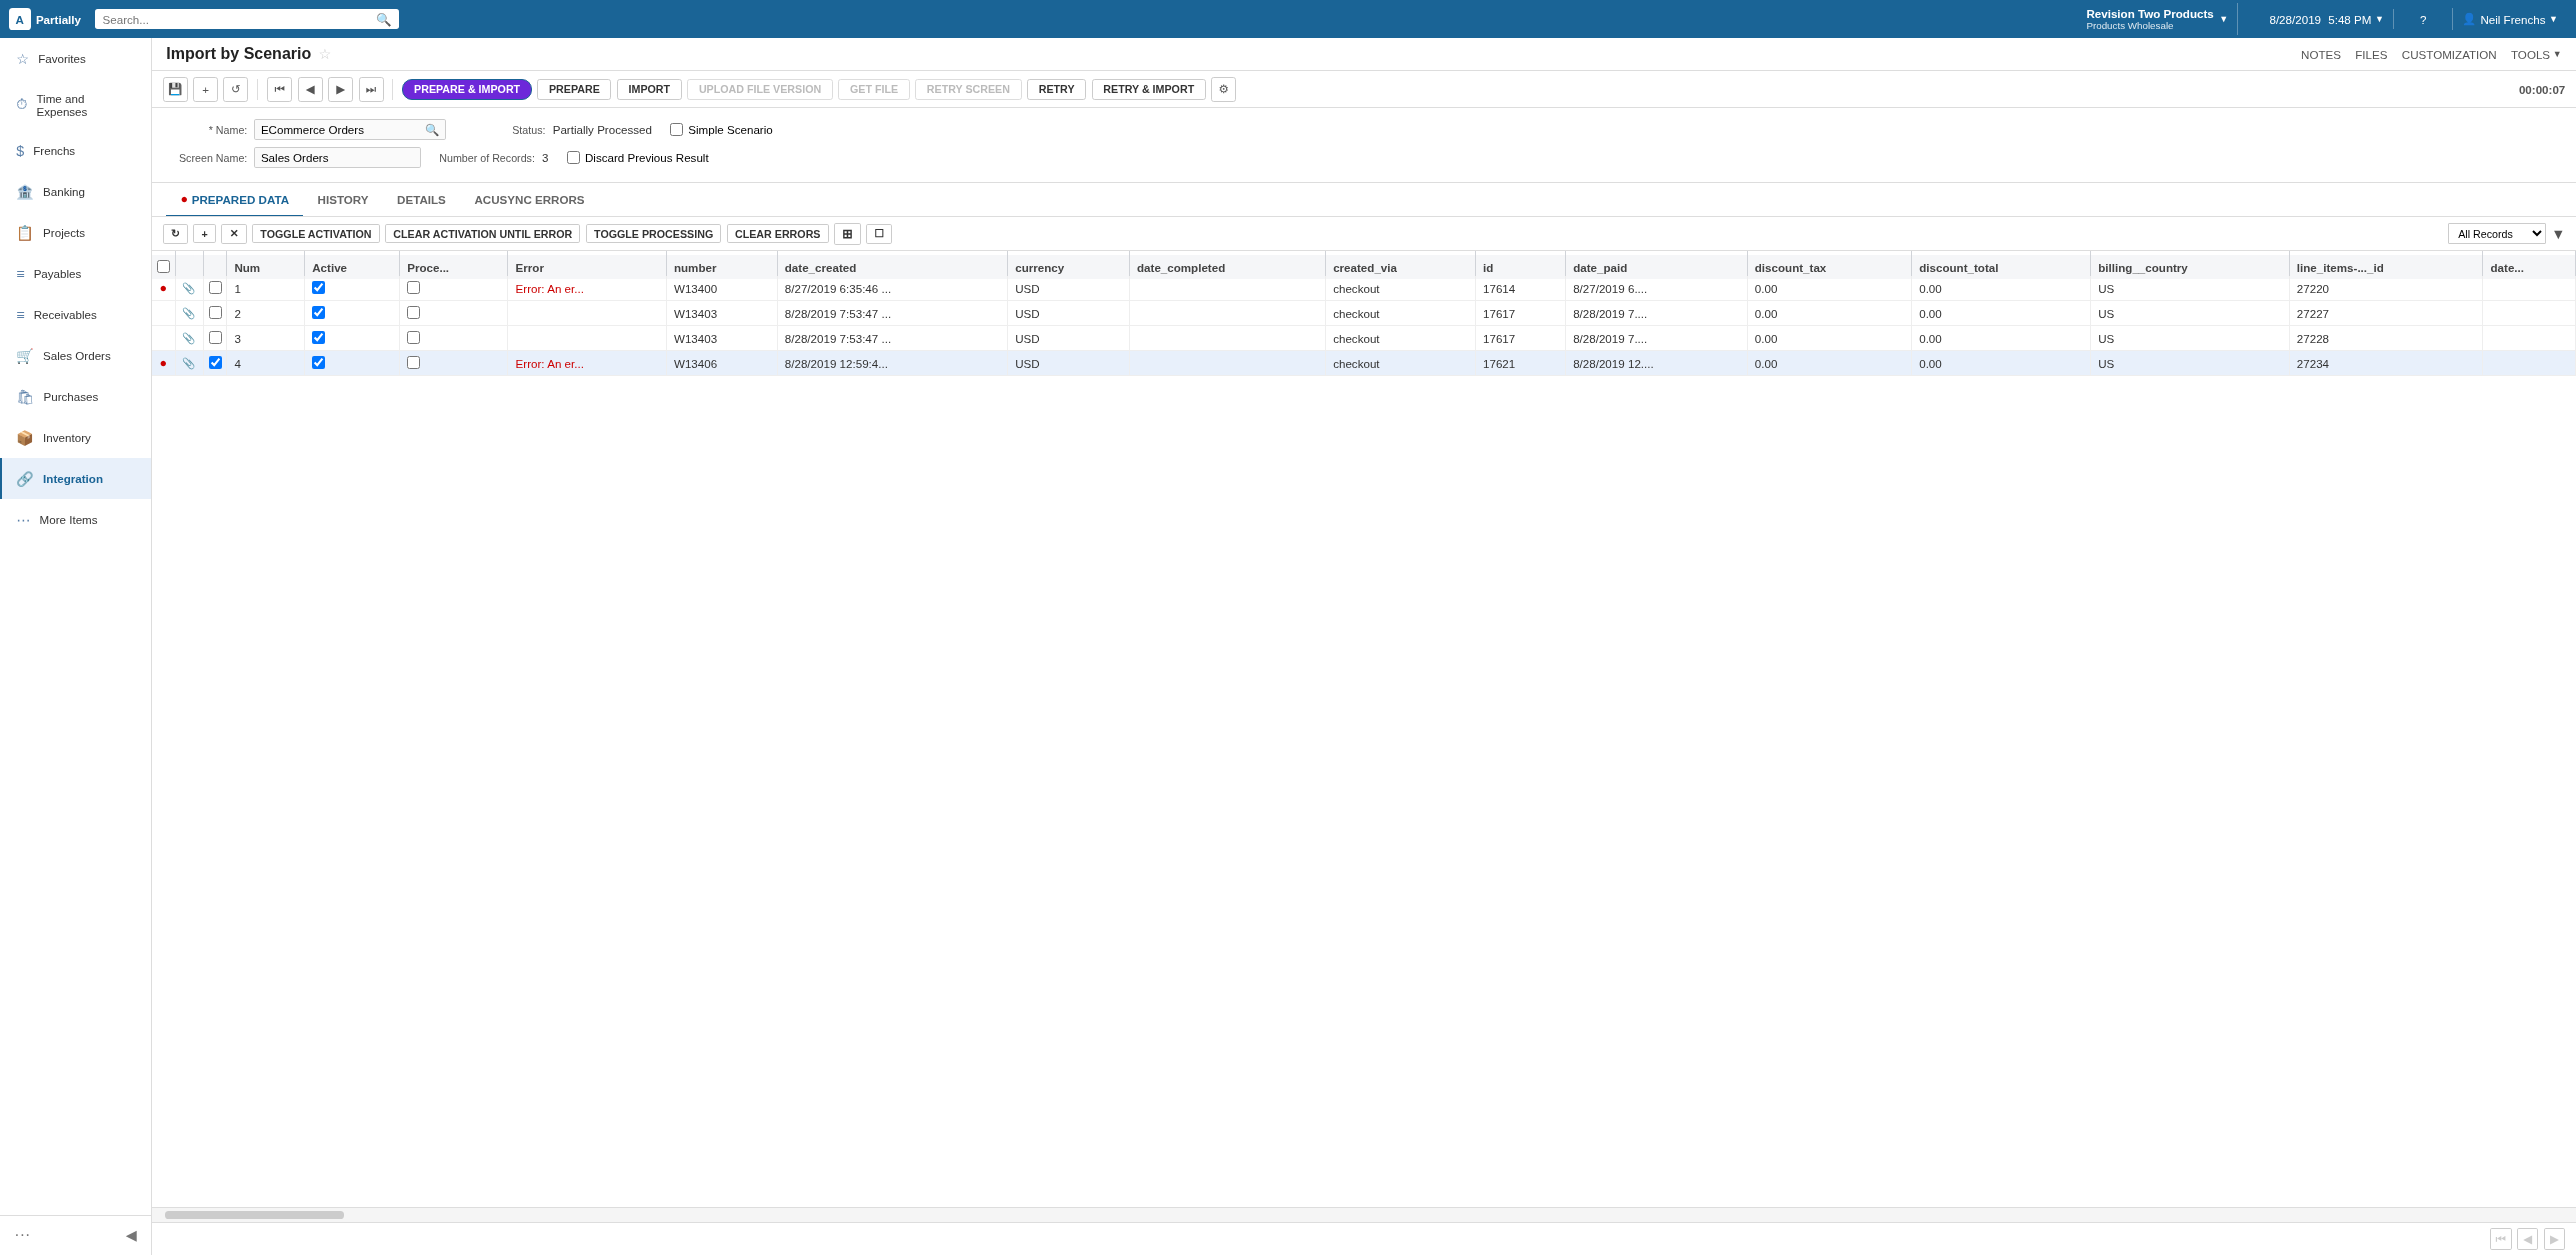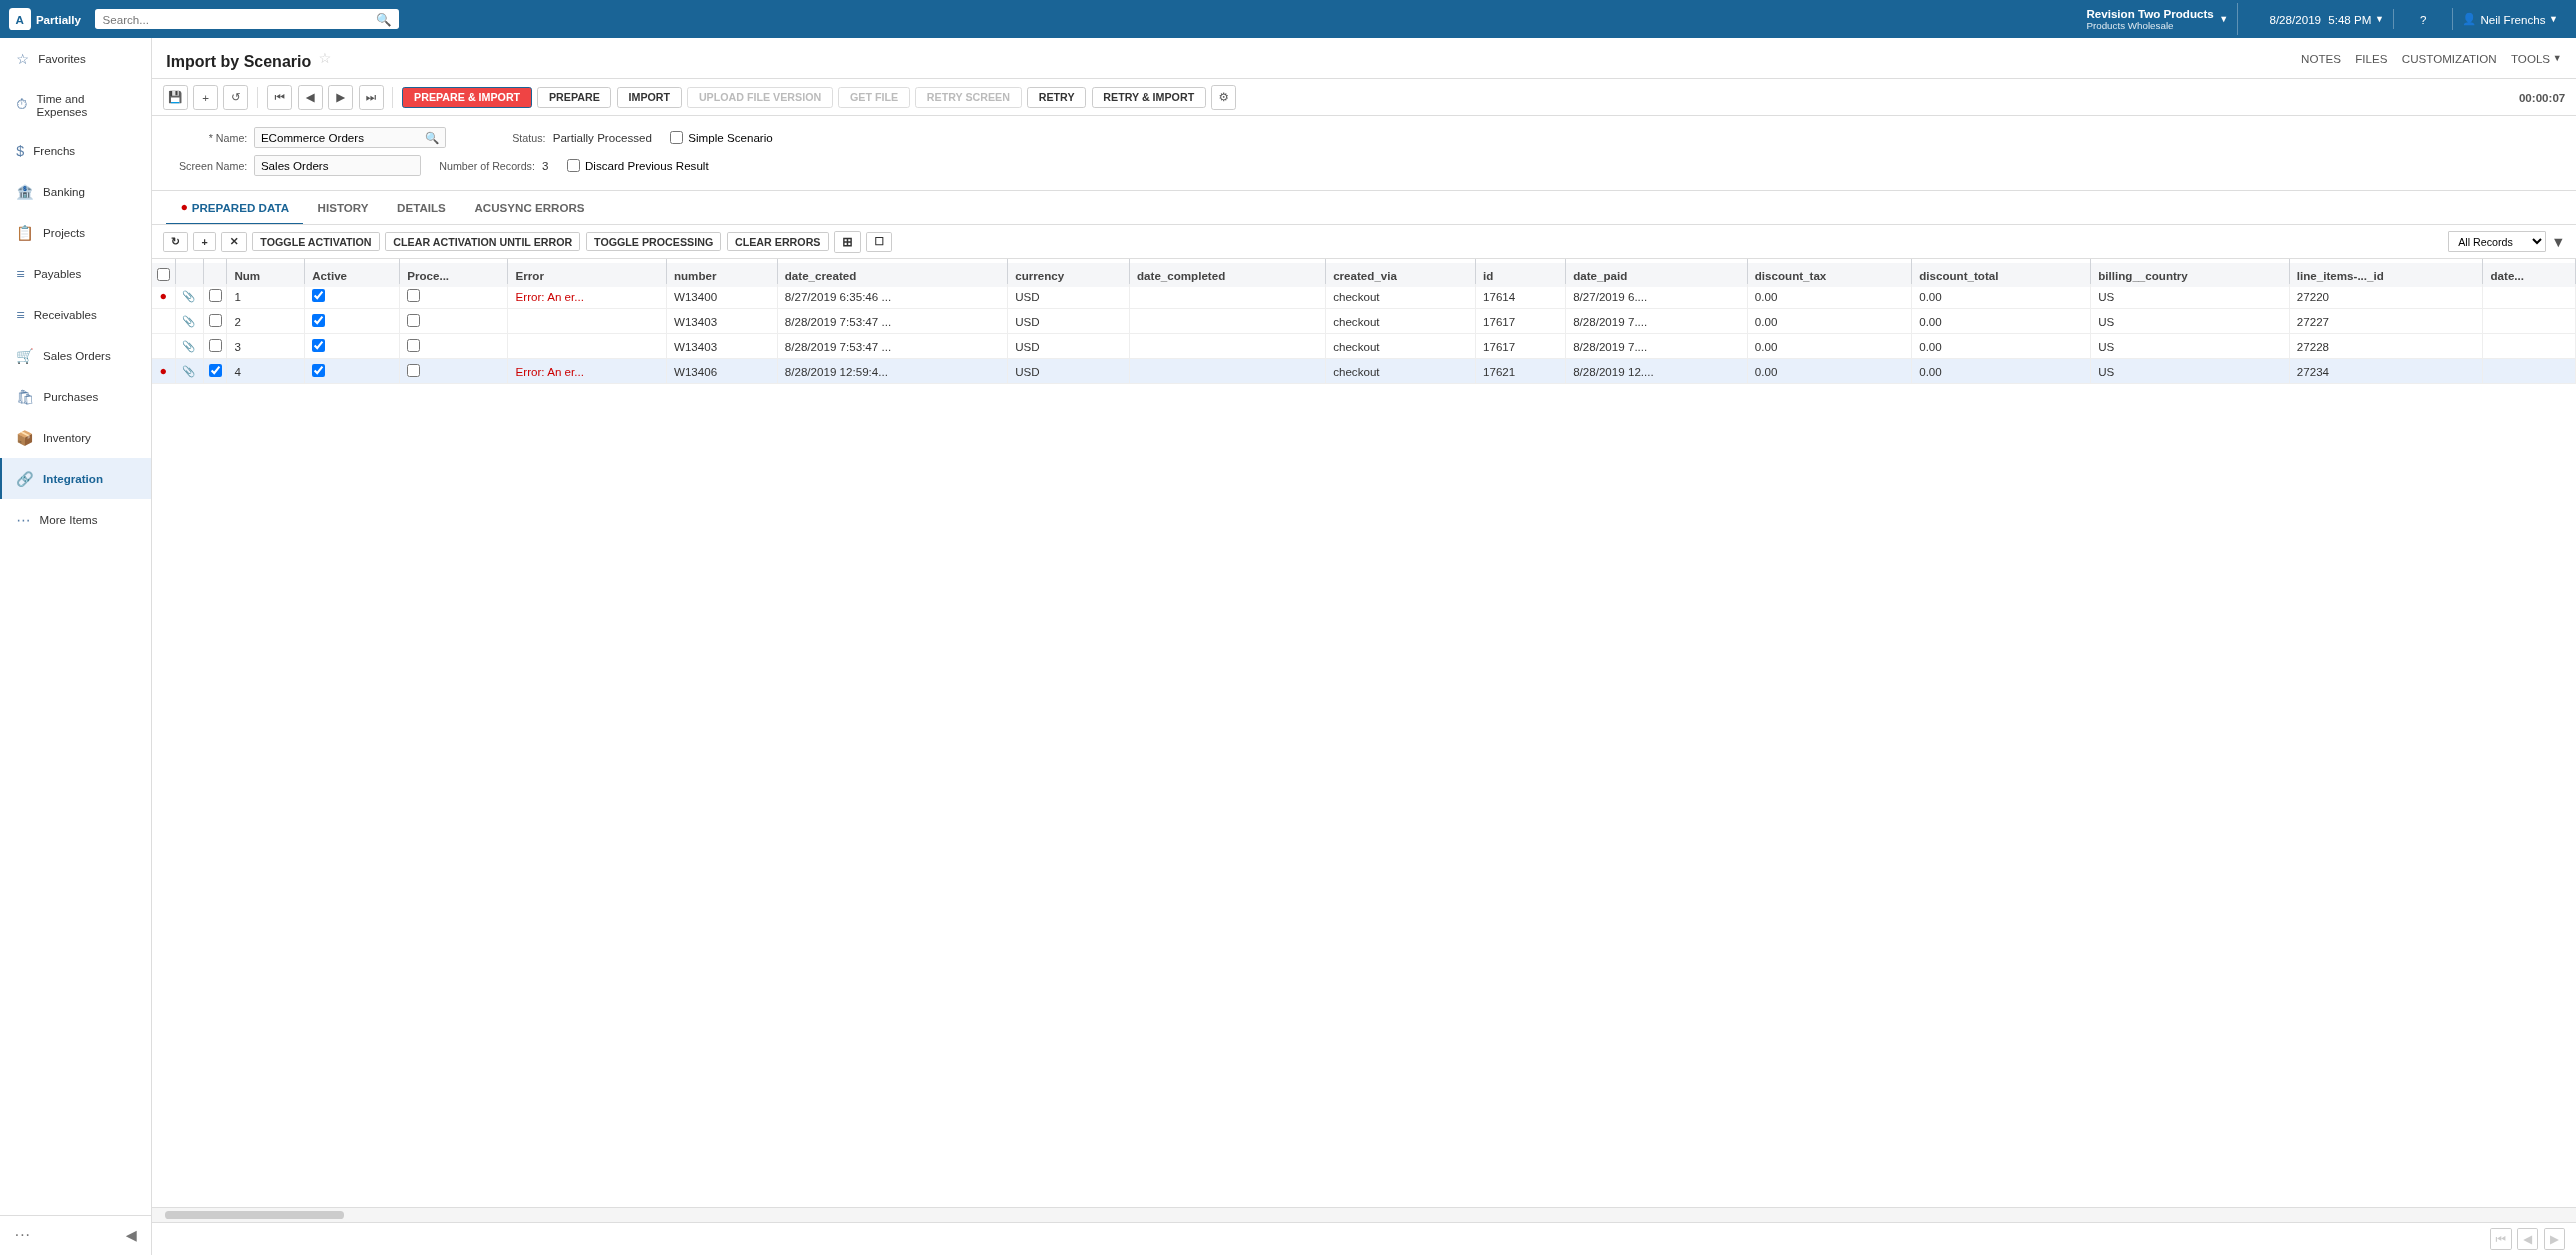--- a/index.html
+++ b/index.html
@@ -103,21 +103,21 @@
 
     
     .page-header {
       background: white;
       padding: 7.2px 14.3px;
       display: flex; align-items: center; justify-content: space-between;
       border-bottom: 0.9px solid #ddd;
       flex-shrink: 0;
     }
     .page-title-area { display: flex; align-items: center; gap: 7.2px; }
-    .page-title { font-size: 16px; font-weight: 600; color: #222; margin-top: 8px; }
+    .page-title { font-size: 16px; font-weight: 600; color: #222; }
     .star-icon { color: #ccc; cursor: pointer; font-size: 14.3px; }
     .page-actions { display: flex; align-items: center; gap: 14.3px; font-size: 10.7px; color: #555; text-align: center; }
     .page-actions span { cursor: pointer; }
     .tools-btn { display: flex; align-items: center; gap: 2.7px; cursor: pointer; }
 
     
     .toolbar {
       background: white;
       padding: 5.4px 10.7px;
       display: flex; align-items: center; gap: 5.4px;
@@ -126,21 +126,21 @@
     }
     .toolbar-btn {
       padding: 3.6px 10.7px;
       background: white; border: 0.9px solid #ccc;
       border-radius: 2.7px; cursor: pointer;
       font-size: 10.7px; font-weight: 600; color: #333;
       white-space: nowrap;
     }
     .toolbar-btn.disabled { color: #bbb; cursor: default; border-color: #ddd; }
     .toolbar-btn.primary {
-      background: #ef4444; color: white; border-color: #1a6496;
+      background: #6d28d9; color: white; border-color: #1a6496; border-radius: 10px;
     }
     .toolbar-icon-btn {
       width: 25px; height: 25px;
       background: white; border: 0.9px solid #ccc; border-radius: 2.7px;
       display: flex; align-items: center; justify-content: center;
       cursor: pointer; font-size: 12.5px; color: #555;
     }
     .toolbar-sep { width: 0.9px; height: 21.5px; background: #ddd; margin: 0 3.6px; }
     .timer { margin-left: auto; color: #555; font-size: 11.6px; font-weight: 600; }
 

